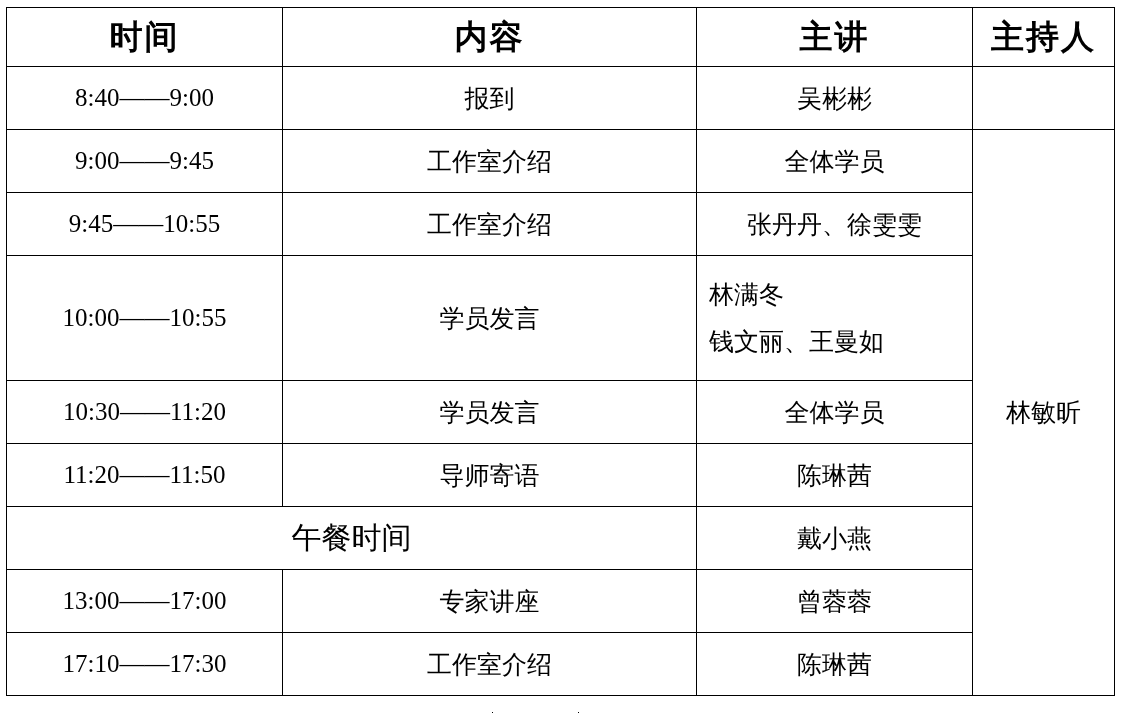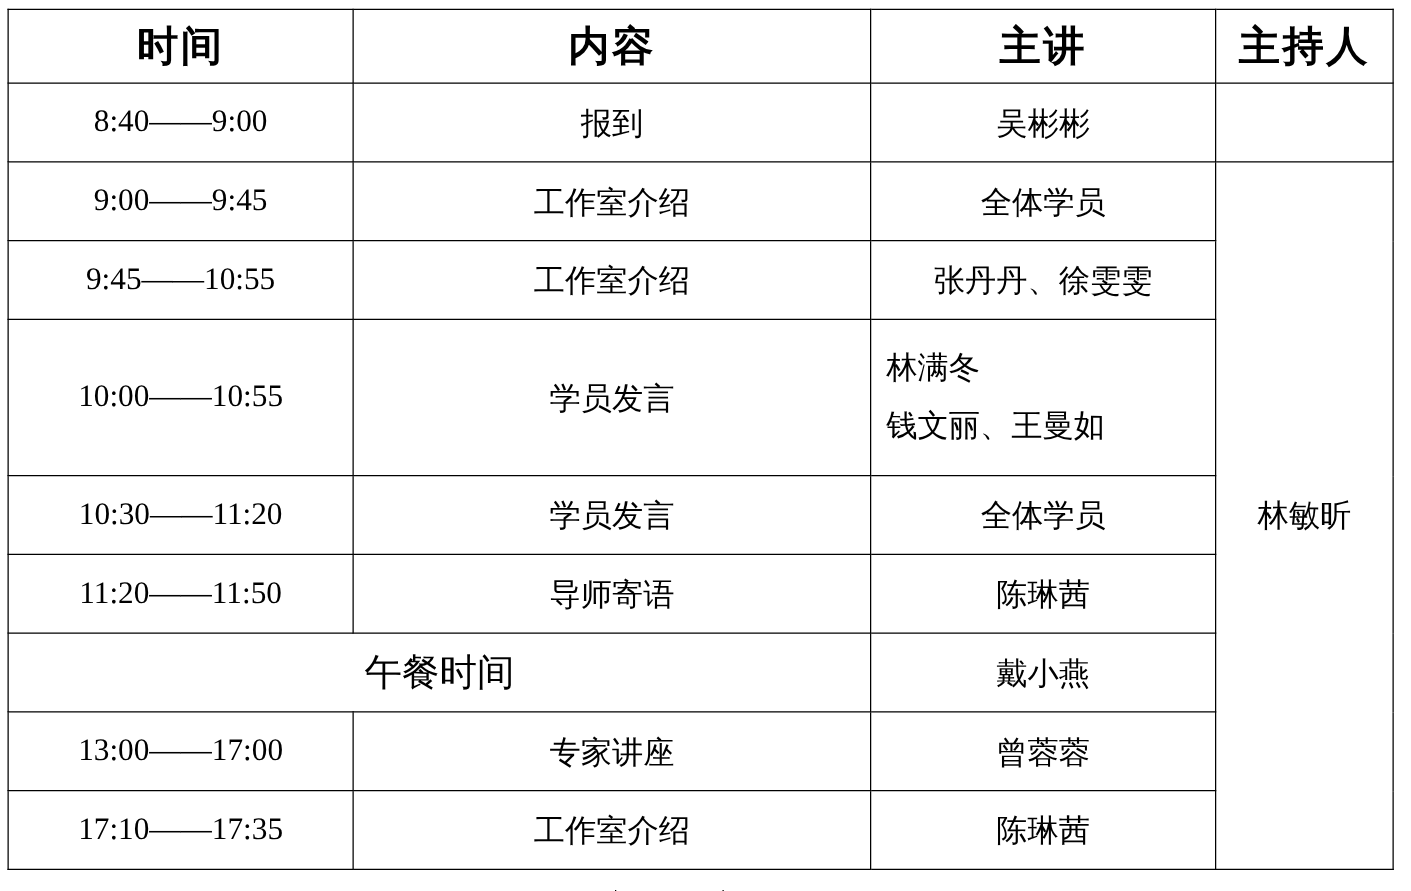--- a/index.html
+++ b/index.html
@@ -156,21 +156,21 @@
         <td class="cell-pad-left">戴小燕</td>
       </tr>
 
       <tr class="row-normal">
         <td class="cell-pad-left">13:00——17:00</td>
         <td class="cell-pad-left">专家讲座</td>
         <td class="cell-pad-left">曾蓉蓉</td>
       </tr>
 
       <tr class="row-normal">
-        <td class="cell-pad-left">17:10——17:35</td>
+        <td class="cell-pad-left">17:10——17:30</td>
         <td class="cell-pad-left">工作室介绍</td>
         <td class="cell-pad-left">陈琳茜</td>
       </tr>
 
     </tbody>
   </table>
 
   <div class="bottom-marks">
     <div class="tick tick-a"></div>
     <div class="tick tick-b"></div>

